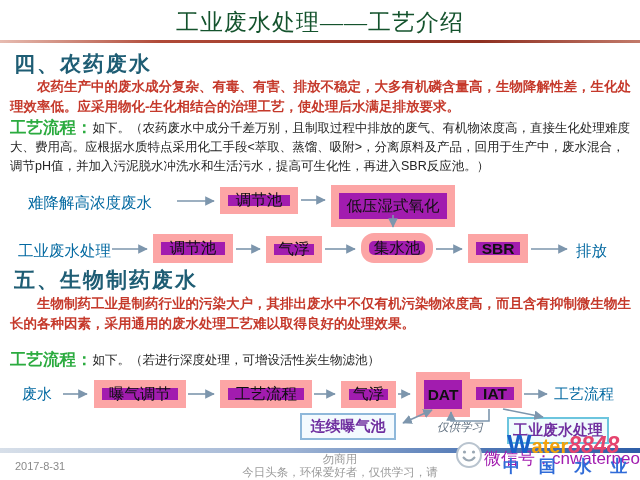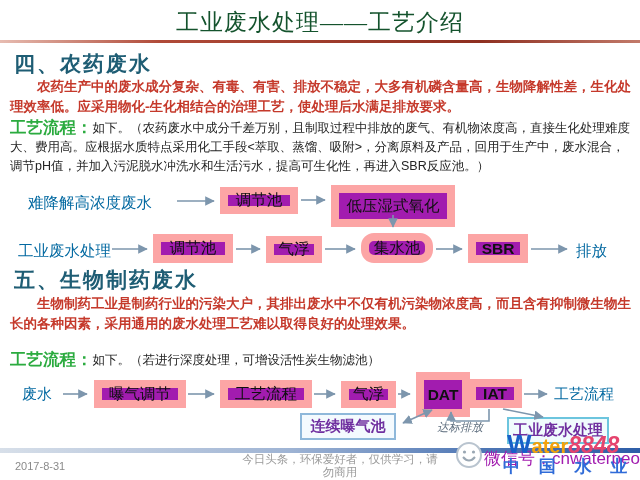--- a/index.html
+++ b/index.html
@@ -101,21 +101,21 @@
 
 <div class="flabel big" style="top:385px;left:22px;">废水</div>
 <div class="fbox" style="top:380px;left:94px;width:92px;height:28px;text-align:center;">曝气调节</div>
 <div class="fbox" style="top:380px;left:220px;width:92px;height:28px;">工艺流程</div>
 <div class="fbox" style="top:381px;left:341px;width:55px;height:27px;">气浮</div>
 <div class="fbox" style="top:372px;left:416px;width:54px;height:45px;font-weight:bold;">DAT</div>
 <div class="fbox" style="top:379px;left:468px;width:54px;height:29px;font-weight:bold;">IAT</div>
 <div class="flabel big" style="top:385px;left:554px;">工艺流程</div>
 
 <div class="tagbox" style="top:413px;left:300px;width:96px;height:27px;">连续曝气池</div>
-<div class="sludge" style="top:420px;left:437px;">达标排放</div>
+<div class="sludge" style="top:420px;left:437px;">仅供学习</div>
 <div class="tagbox cyan" style="top:417px;left:507px;width:102px;height:27px;">工业废水处理</div>
 
 <svg id="arrow-overlay" width="640" height="480">
   <defs>
     <marker id="ah" markerWidth="7" markerHeight="7" refX="5.5" refY="3" orient="auto">
       <path d="M0,0 L6,3 L0,6 Z" fill="#7d96ad"></path>
     </marker>
     <marker id="ahs" markerWidth="7" markerHeight="7" refX="5.5" refY="3" orient="auto-start-reverse">
       <path d="M0,0 L6,3 L0,6 Z" fill="#7d96ad"></path>
     </marker>
@@ -138,22 +138,22 @@
     <line x1="524" y1="394" x2="547" y2="394" marker-end="url(#ah)"></line>
     <line x1="403" y1="423" x2="432" y2="410" marker-start="url(#ahs)" marker-end="url(#ah)"></line>
     <path d="M489,409 L489,421 L451,421 L451,412" marker-end="url(#ah)"></path>
     <line x1="503" y1="409" x2="543" y2="417" marker-end="url(#ah)"></line>
   </g>
 </svg>
 
 <div class="abs footbar"></div>
 <div class="abs footdate">2017-8-31</div>
 <div class="abs footnote">
+  <div>勿商用</div>
   <div>今日头条，环保爱好者，仅供学习，请</div>
-  <div>勿商用</div>
 </div>
 
 <svg class="abs" style="top:441px;left:455px;z-index:2;" width="28" height="28" viewBox="0 0 28 28">
   <circle cx="14" cy="14" r="12" fill="#ffffff" stroke="#b9c4cf" stroke-width="2"></circle>
   <circle cx="9.5" cy="11" r="1.6" fill="#9aa7b3"></circle>
   <circle cx="18.5" cy="11" r="1.6" fill="#9aa7b3"></circle>
   <path d="M8,16 Q14,23 20,16" fill="#ffffff" stroke="#9aa7b3" stroke-width="2"></path>
 </svg>
 <div class="abs wechat">微信号：cnwaterpeople</div>
 <div class="abs brand"><span class="bw">W</span><span class="ba">ater</span><span class="bn">8848</span><span class="bc">.com</span></div>

